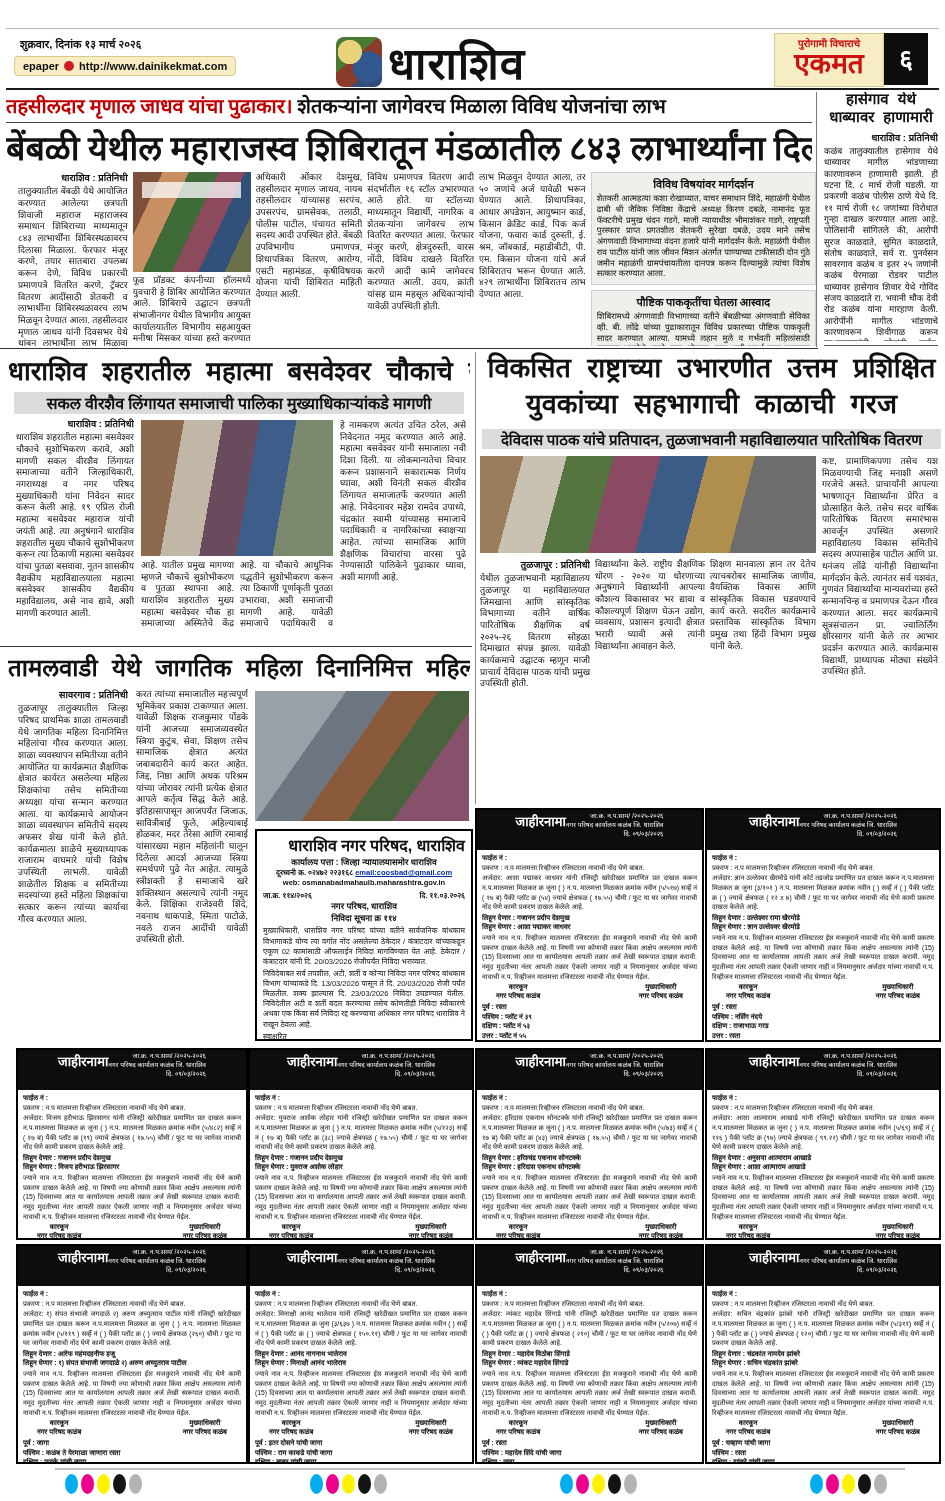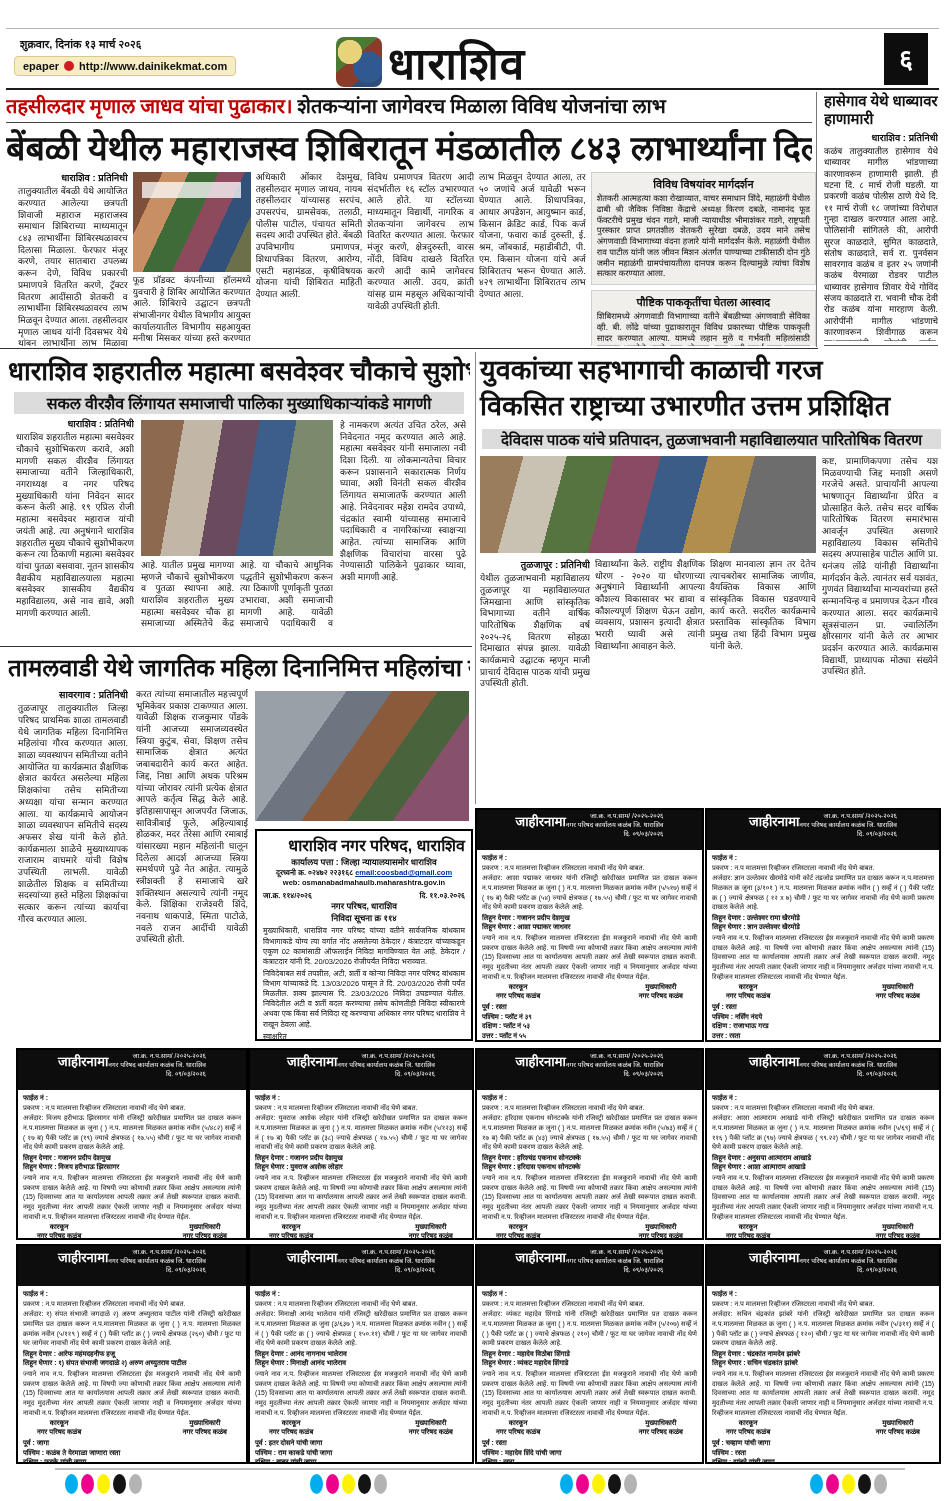--- a/index.html
+++ b/index.html
@@ -26,21 +26,21 @@
   .pagenobox{position:absolute;top:3px;left:878px;width:44px;height:52px;background:#0d0d0d;color:#fff;
              font-size:26px;font-weight:bold;text-align:center;line-height:52px;}
   
   .kicker{position:absolute;top:92px;left:6px;width:806px;height:30px;border-bottom:1px solid #444;
           font-family:"Liberation Serif","DejaVu Serif",serif;font-size:20px;font-weight:bold;white-space:nowrap;overflow:hidden;}
   .kicker .red{color:#c00000;}
   .vrule-right{position:absolute;top:92px;left:816px;height:255px;border-left:1px solid #777;}
   
   .mainhead{position:absolute;top:124px;left:6px;width:806px;height:46px;
             font-family:"Liberation Serif","DejaVu Serif",serif;font-size:34px;font-weight:bold;text-align:center;white-space:nowrap;overflow:hidden;}
-  .secthead{font-family:Liberation Serif, serif;font-weight:bold;text-align:left;}
+  .secthead{font-family:Liberation Mono, monospace;font-weight:bold;text-align:center;}
   .subbar{background:#dcdcdc;font-family:"Liberation Serif","DejaVu Serif",serif;font-weight:bold;text-align:center;}
   
   .colwrap{display:flex;gap:5px;}
   .btx{font-size:9px;text-align:justify;line-height:1.3;overflow:hidden;}
   .byline{font-weight:bold;text-align:right;font-size:9.5px;margin-bottom:2px;}
   .photo{background-size:cover;position:relative;overflow:hidden;}
   .ph-band{position:absolute;left:8%;top:10%;width:84%;height:16%;background:rgba(255,255,255,.75);}
   .ph1{background:linear-gradient(115deg,#7e4f3a 0 18%,#c78f62 18% 34%,#3f6b39 34% 52%,#8c4a5c 52% 68%,#31507a 68% 84%,#6b6f4a 84%);}
   .ph2{background:linear-gradient(100deg,#8d6a4f 0 20%,#c2b6a6 20% 38%,#6a4b5e 38% 55%,#3d5d8a 55% 72%,#7b8a6d 72%);}
   .ph3{background:linear-gradient(105deg,#9a7d5d 0 12%,#c9c2b2 12% 24%,#55743f 24% 37%,#8a4a63 37% 50%,#3c5c88 50% 63%,#b08f4e 63% 76%,#6d6d6d 76%);}
@@ -84,20 +84,24 @@
     <div class="dateline">शुक्रवार, दिनांक १३ मार्च २०२६</div>
     <div class="epaper-pill">
       <span>epaper</span>
       <span class="reddot"></span>
       <span>http://www.dainikekmat.com</span>
     </div>
     <div class="mast-center">
       <div class="logo"></div>
       <div class="edition-title">धाराशिव</div>
     </div>
+    <div class="brandbox">
+      <div class="brand-tag">पुरोगामी विचाराचे</div>
+      <div class="brand-name">एकमत</div>
+    </div>
     <div class="pagenobox">६</div>
   </div>
 
   <div class="kicker"><span class="red">तहसीलदार मृणाल जाधव यांचा पुढाकार।</span><span> शेतकऱ्यांना जागेवरच मिळाला विविध योजनांचा लाभ</span></div>
   <div class="vrule-right"></div>
 
   <div class="mainhead">बेंबळी येथील महाराजस्व शिबिरातून मंडळातील ८४३ लाभार्थ्यांना दिलासा</div>
   <div class="abs colwrap" style="left:18px;top:172px;width:798px;height:174px;">
     <div class="btx" style="width:110px;height:174px;">
       <div class="byline">धाराशिव : प्रतिनिधी</div>
@@ -141,22 +145,22 @@
         <span>धाराशिव शहरातील महात्मा बसवेश्वर चौकाचे सुशोभिकरण करावे, अशी मागणी सकल वीरशैव लिंगायत समाजाच्या वतीने जिल्हाधिकारी, नगराध्यक्ष व नगर परिषद मुख्याधिकारी यांना निवेदन सादर करून केली आहे. १९ एप्रिल रोजी महात्मा बसवेश्वर महाराज यांची जयंती आहे. त्या अनुषंगाने धाराशिव शहरातील मुख्य चौकाचे सुशोभीकरण करून त्या ठिकाणी महात्मा बसवेश्वर यांचा पुतळा बसवावा. नूतन शासकीय वैद्यकीय महाविद्यालयाला महात्मा बसवेश्वर शासकीय वैद्यकीय महाविद्यालय, असे नाव द्यावे, अशी मागणी करण्यात आली.</span>
       </div>
       <div class="photo ph2 abs" style="left:133px;top:2px;width:192px;height:136px;"></div>
       <div class="btx abs" style="left:133px;top:142px;width:192px;height:80px;column-count:2;column-gap:6px;">आहे. यातील प्रमुख मागण्या म्हणजे चौकाचे सुशोभीकरण व पुतळा स्थापना आहे. धाराशिव शहरातील मुख्य महात्मा बसवेश्वर चौक हा समाजाच्या अस्मितेचे केंद्र आहे. या चौकाचे आधुनिक पद्धतीने सुशोभीकरण करून त्या ठिकाणी पूर्णाकृती पुतळा उभारावा, अशी समाजाची मागणी आहे. यावेळी समाजाचे पदाधिकारी व नागरिक मोठ्या संख्येने उपस्थित होते.</div>
       <div class="btx abs" style="left:332px;top:2px;width:126px;height:220px;">हे नामकरण अत्यंत उचित ठरेल, असे निवेदनात नमूद करण्यात आले आहे. महात्मा बसवेश्वर यांनी समाजाला नवी दिशा दिली. या लोकमान्यतेचा विचार करून प्रशासनाने सकारात्मक निर्णय घ्यावा, अशी विनंती सकल वीरशैव लिंगायत समाजातर्फे करण्यात आली आहे. निवेदनावर महेश रामदेव उपाध्ये, चंद्रकांत स्वामी यांच्यासह समाजाचे पदाधिकारी व नागरिकांच्या स्वाक्षऱ्या आहेत. त्यांच्या सामाजिक आणि शैक्षणिक विचारांचा वारसा पुढे नेण्यासाठी पालिकेने पुढाकार घ्यावा, अशी मागणी आहे.</div>
     </div>
   </div>
 
   <div class="abs" style="left:475px;top:352px;width:463px;height:452px;border-left:1px solid #888;padding-left:4px;">
     <div class="secthead" style="font-size:27px;line-height:1.35;">
+      <div>विकसित राष्ट्राच्या उभारणीत उत्तम प्रशिक्षित</div>
       <div>युवकांच्या सहभागाची काळाची गरज</div>
-      <div>विकसित राष्ट्राच्या उभारणीत उत्तम प्रशिक्षित</div>
     </div>
     <div class="subbar" style="font-size:15px;margin:4px 2px;">देविदास पाठक यांचे प्रतिपादन, तुळजाभवानी महाविद्यालयात पारितोषिक वितरण</div>
     <div style="position:relative;height:340px;">
       <div class="photo ph3 abs" style="left:0;top:3px;width:336px;height:97px;"></div>
       <div class="btx abs" style="left:0;top:106px;width:110px;height:232px;">
         <div class="byline">तुळजापूर : प्रतिनिधी</div>
         <span>येथील तुळजाभवानी महाविद्यालय तुळजापूर या महाविद्यालयात जिमखाना आणि सांस्कृतिक विभागाच्या वतीने वार्षिक पारितोषिक शैक्षणिक वर्ष २०२५-२६ वितरण सोहळा दिमाखात संपन्न झाला. यावेळी कार्यक्रमाचे उद्घाटक म्हणून माजी प्राचार्य देविदास पाठक यांची प्रमुख उपस्थिती होती.</span>
       </div>
       <div class="btx abs" style="left:115px;top:106px;width:110px;height:232px;">विद्यार्थ्यांना केले. राष्ट्रीय शैक्षणिक धोरण - २०२० या धोरणाच्या अनुषंगाने विद्यार्थ्यांनी आपल्या कौशल्य विकासावर भर द्यावा व कौशल्यपूर्ण शिक्षण घेऊन उद्योग, व्यवसाय, प्रशासन इत्यादी क्षेत्रात भरारी घ्यावी असे त्यांनी विद्यार्थ्यांना आवाहन केले.</div>
       <div class="btx abs" style="left:230px;top:106px;width:106px;height:232px;">शिक्षण मानवाला ज्ञान तर देतेच त्याचबरोबर सामाजिक जाणीव, वैयक्तिक विकास आणि सांस्कृतिक विकास घडवण्याचे कार्य करते. सदरील कार्यक्रमाचे प्रस्ताविक सांस्कृतिक विभाग प्रमुख तथा हिंदी विभाग प्रमुख यांनी केले.</div>

